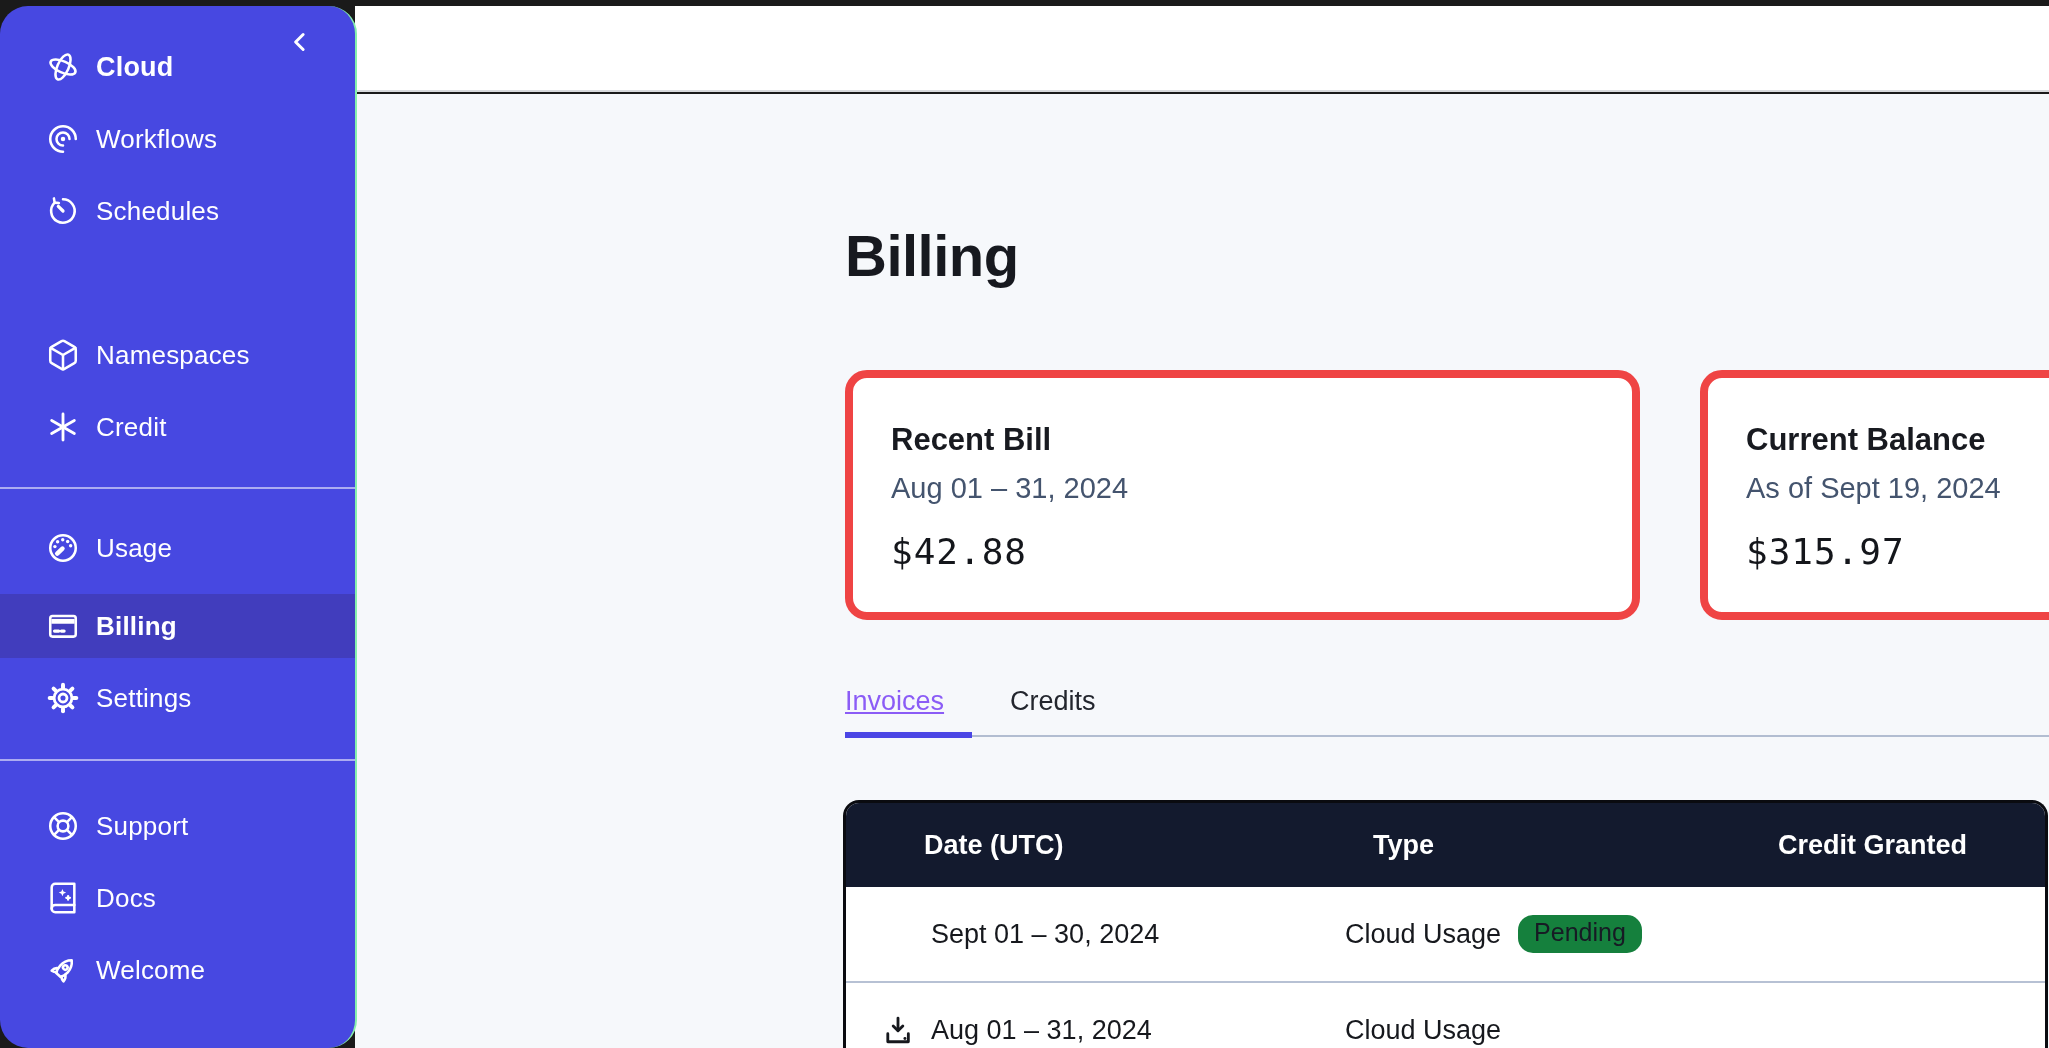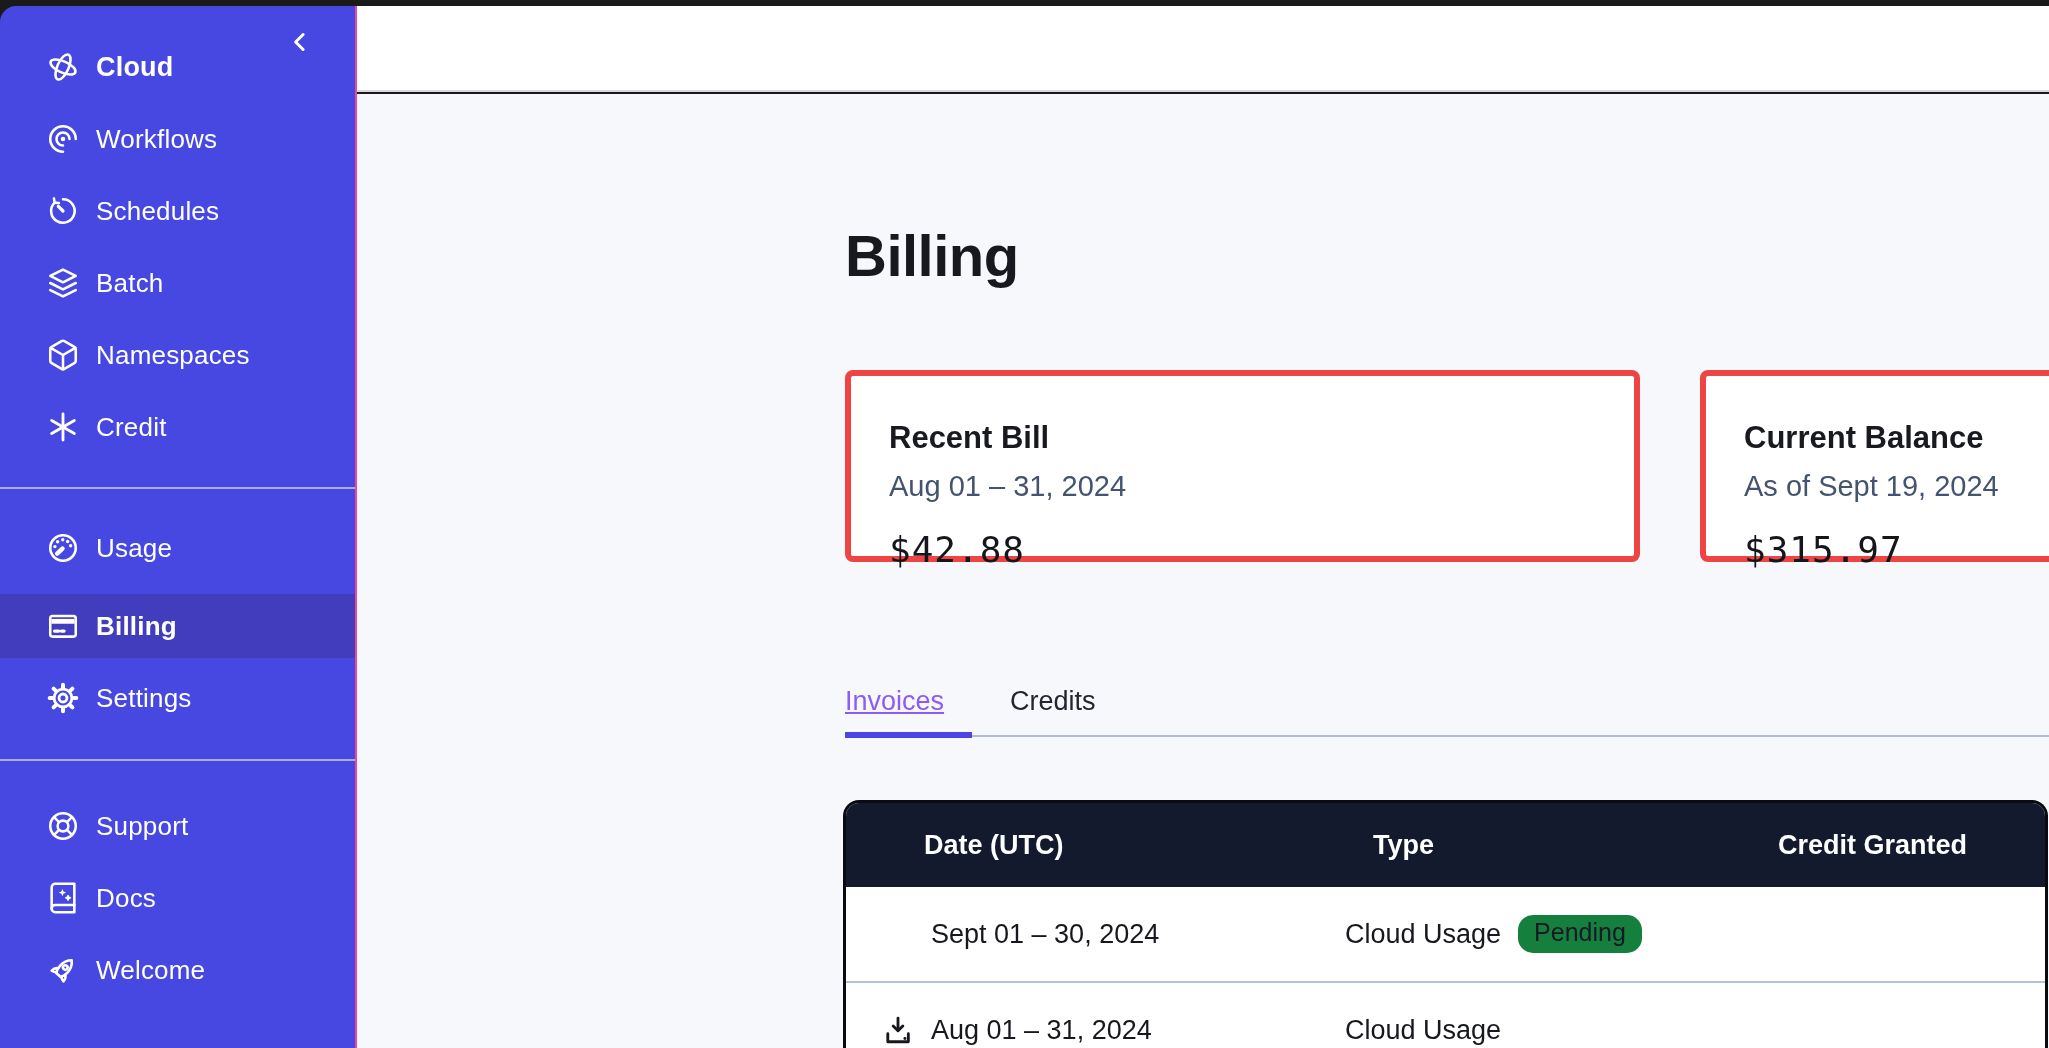--- a/index.html
+++ b/index.html
@@ -7,35 +7,35 @@
   body { font-family: "Liberation Sans", "DejaVu Sans", sans-serif; }
 
   .screen { position:relative; width:2049px; height:1048px; overflow:hidden; background:#1a1a1a; }
 
   
   .topbar { position:absolute; left:355px; top:6px; width:1694px; height:86px; background:#ffffff; border-bottom:2px solid #d8dadd; }
   .content-bg { position:absolute; left:355px; top:94px; width:1694px; height:954px; background:#f6f8fb; }
 
   
   .sidebar { position:absolute; left:0; top:6px; width:357px; height:1042px; background:#4748e1;
-             border-top-left-radius:16px; border-right:2px solid #ec4899; color:#fff; }
+             border-top-left-radius:16px; border-right:2px solid #86efac; color:#fff;border-radius:28px; }
   .nav-item { position:absolute; left:0; width:100%; height:72px; display:flex; align-items:center; cursor:pointer; }
   .nav-item .nicon { position:absolute; left:46px; width:34px; height:34px; }
   .nav-item .nlabel { position:absolute; left:96px; font-size:26px; color:#fff; font-weight:400; letter-spacing:.2px; }
   .nav-item.brand .nlabel { font-weight:600; font-size:27px; }
   .nav-item.active::before { content:""; position:absolute; left:0; right:0; top:4px; bottom:4px; background:#413dbd; }
   .nav-item.active .nlabel { font-weight:700; }
   .nav-item > * { position:relative; z-index:1; }
   .collapse-btn { position:absolute; left:278px; top:14px; width:44px; height:44px; display:flex; align-items:center; justify-content:center; cursor:pointer; }
   .sb-divider { position:absolute; left:0; width:100%; height:0; border-top:2px solid rgba(255,255,255,.55); }
 
   
   .page-title { position:absolute; left:845px; top:222px; margin:0; font-size:58px; font-weight:600; color:#17191f; letter-spacing:-0.5px; }
 
-  .card { position:absolute; top:370px; height:192px; background:#fff; border:6px solid #ef4444; border-radius:8px; padding:44px 40px 0 38px; }
+  .card { position:absolute; top:370px; height:250px; background:#fff; border:8px solid #ef4444; border-radius:22px; padding:44px 40px 0 38px; }
   .card.c1 { left:845px; width:795px; }
   .card.c2 { left:1700px; width:795px; }
   .card-title { font-size:31px; font-weight:600; color:#181a20; }
   .card-period { margin-top:14px; font-size:29px; color:#44546e; }
   .card-amount { margin-top:26px; font-size:36px; color:#14161b; font-family:"DejaVu Sans Mono", monospace; letter-spacing:1px; }
 
   .tabs { position:absolute; left:845px; top:686px; width:1204px; height:54px; }
   .tab { position:absolute; top:0; font-size:27px; cursor:pointer; }
   .tab.invoices { left:0; color:#8b5cf6; font-weight:500;text-decoration:underline; }
   .tab.credits { left:165px; color:#23262e; font-weight:500; }
@@ -93,28 +93,20 @@
 
     <div class="nav-item" style="top:169px;">
       <svg class="nicon stroked" viewBox="0 0 24 24">
         <path d="M12 3.7a8.3 8.3 0 1 1-5.9 2.4"></path>
         <polyline points="5.6,3.1 6.1,6.1 9.1,6.3"></polyline>
         <line x1="12" y1="12" x2="8.7" y2="8.7" style="stroke-width:2.3"></line>
       </svg>
       <span class="nlabel">Schedules</span>
     </div>
 
-    <div class="nav-item" style="top:241px;">
-      <svg class="nicon stroked" viewBox="0 0 24 24">
-        <polygon points="12 2.5 21 7 12 11.5 3 7 12 2.5"></polygon>
-        <polyline points="3 12 12 16.5 21 12"></polyline>
-        <polyline points="3 17 12 21.5 21 17"></polyline>
-      </svg>
-      <span class="nlabel">Batch</span>
-    </div>
 
     <div class="nav-item" style="top:313px;text-align:right;">
       <svg class="nicon stroked" viewBox="0 0 24 24">
         <path d="M21 16V8a2 2 0 0 0-1-1.73l-7-4a2 2 0 0 0-2 0l-7 4A2 2 0 0 0 3 8v8a2 2 0 0 0 1 1.73l7 4a2 2 0 0 0 2 0l7-4A2 2 0 0 0 21 16z"></path>
         <polyline points="3.27 6.96 12 12.01 20.73 6.96"></polyline>
         <line x1="12" y1="22.08" x2="12" y2="12"></line>
       </svg>
       <span class="nlabel">Namespaces</span>
     </div>
 

